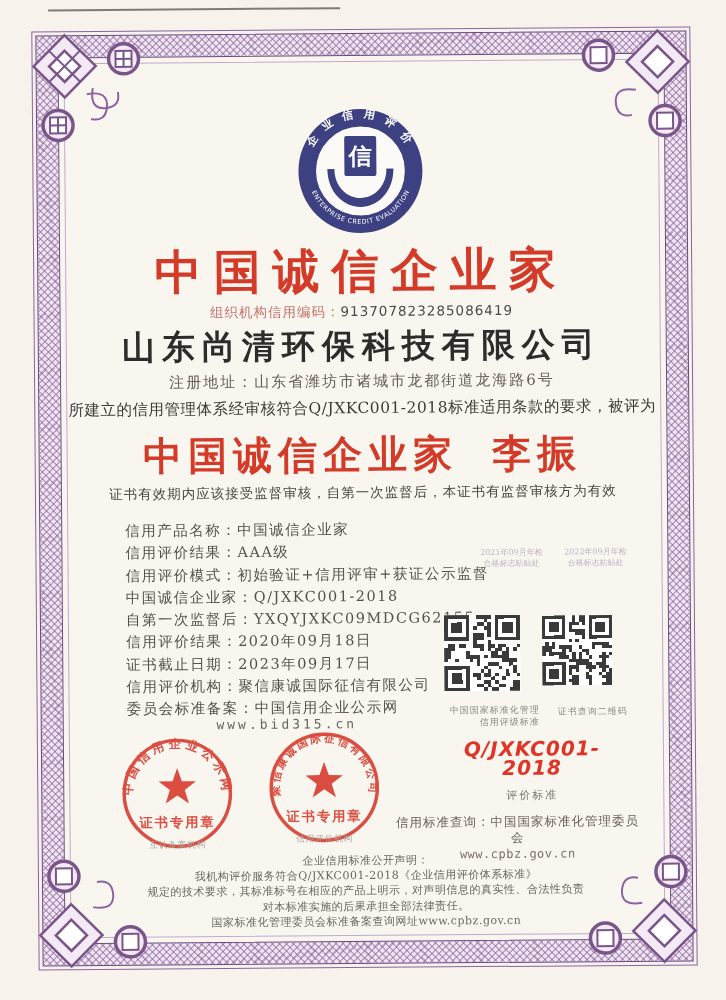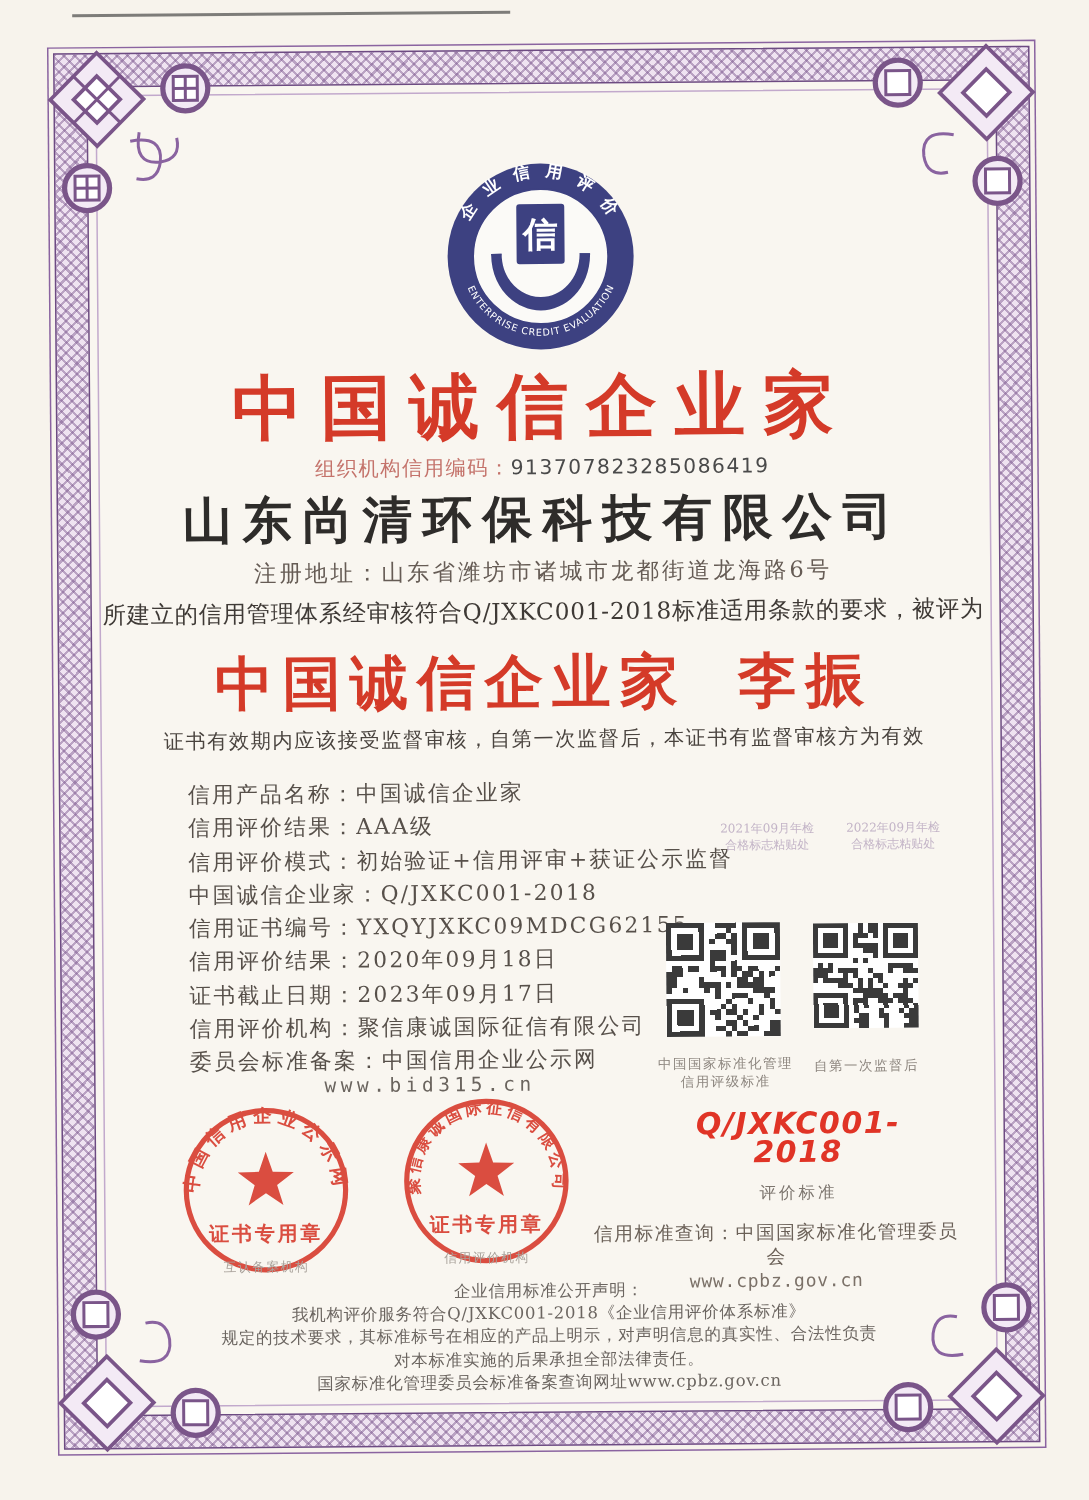--- a/index.html
+++ b/index.html
@@ -42,21 +42,21 @@
           font-family:"DejaVu Serif","Liberation Serif",serif;}
   .fields .row{height:22.3px;line-height:22.3px;white-space:nowrap;}
   .website{top:716px;left:125px;width:320px;text-align:center;font-size:13px;letter-spacing:3px;color:#6a645e;
            font-family:"DejaVu Sans Mono","Liberation Mono",monospace;}
 
   .annual{top:548px;width:78px;font-size:8px;line-height:11px;color:#c3b4c7;text-align:center;}
   .annual.a1{left:472px;} .annual.a2{left:556px;}
 
   .qr{background:#fff;}
   .qr svg{display:block;width:100%;height:100%;}
-  .qr-cap{font-size:9px;line-height:12px;color:#8d867f;text-align:center;letter-spacing:1px;}
+  .qr-cap{font-size:9px;line-height:12px;color:#8d867f;text-align:right;letter-spacing:1px;}
 
   .seal{opacity:.88;mix-blend-mode:multiply;}
   .seal-cap{font-size:8.5px;color:#a9a29b;text-align:center;letter-spacing:1px;}
 
   .std{left:450px;top:741px;width:160px;text-align:center;}
   .std .code{font-size:20px;line-height:19px;font-weight:bold;font-style:italic;color:#e03426;
              font-family:"DejaVu Sans","Liberation Sans",sans-serif;letter-spacing:1px;}
   .std-label{left:450px;top:789px;width:160px;text-align:center;font-size:11px;letter-spacing:2px;color:#7d766f;}
   .std-query{left:390px;top:815px;width:250px;text-align:center;font-size:12.5px;letter-spacing:1px;color:#6b6158;line-height:16px;}
   .std-query .url{font-size:12px;font-family:"DejaVu Sans Mono","Liberation Mono",monospace;letter-spacing:.5px;color:#7b7168;}
@@ -165,21 +165,21 @@
   <div class="abs ctr award">
     <span>中国诚信企业家</span><span class="gap"></span><span>李振</span>
   </div>
   <div class="abs ctr supervision">证书有效期内应该接受监督审核，自第一次监督后，本证书有监督审核方为有效</div>
 
   <div class="abs fields">
     <div class="row"><span>信用产品名称：</span><span>中国诚信企业家</span></div>
     <div class="row"><span>信用评价结果：</span><span>AAA级</span></div>
     <div class="row"><span>信用评价模式：</span><span>初始验证+信用评审+获证公示监督</span></div>
     <div class="row"><span>中国诚信企业家：</span><span>Q/JXKC001-2018</span></div>
-    <div class="row"><span>信用证书编号：</span><span>YXQYJXKC09MDCG62155</span></div>
+    <div class="row"><span>自第一次监督后：</span><span>YXQYJXKC09MDCG62155</span></div>
     <div class="row"><span>信用评价结果：</span><span>2020年09月18日</span></div>
     <div class="row"><span>证书截止日期：</span><span>2023年09月17日</span></div>
     <div class="row"><span>信用评价机构：</span><span>聚信康诚国际征信有限公司</span></div>
     <div class="row"><span>委员会标准备案：</span><span>中国信用企业公示网</span></div>
   </div>
   <div class="abs website">www.bid315.cn</div>
 
   <div class="abs annual a1">
     <div>2021年09月年检</div>
     <div>合格标志粘贴处</div>
@@ -443,21 +443,21 @@
           <rect x="16" y="2" width="3" height="3" fill="#3a3a3a"></rect>
           <rect x="0" y="14" width="7" height="7" fill="#3a3a3a"></rect>
           <rect x="1" y="15" width="5" height="5" fill="#fff"></rect>
           <rect x="2" y="16" width="3" height="3" fill="#3a3a3a"></rect>
         </svg>
       </div>
   <div class="abs qr-cap" style="left:426px;top:705px;width:112px;">
     <div>中国国家标准化管理</div>
     <div>信用评级标准</div>
   </div>
-  <div class="abs qr-cap" style="left:526px;top:707px;width:100px;">自第一次监督后</div>
+  <div class="abs qr-cap" style="left:526px;top:707px;width:100px;">证书查询二维码</div>
 
   <svg class="abs seal" style="left:116px;top:733px;width:118px;height:118px;" viewBox="-60 -60 120 120">
     <circle r="54" fill="none" stroke="#dc382a" stroke-width="3.5"></circle>
     <defs>
           <path id="sealArcL" d="M -43,16 A 46,46 0 1 1 43,16"></path>
         </defs>
     <text font-size="12.5" fill="#dc382a" font-weight="bold" letter-spacing="4">
       <textPath href="#sealArcL" startOffset="50%" text-anchor="middle">中国信用企业公示网</textPath>
     </text>
     <g transform="translate(0,-6)">

